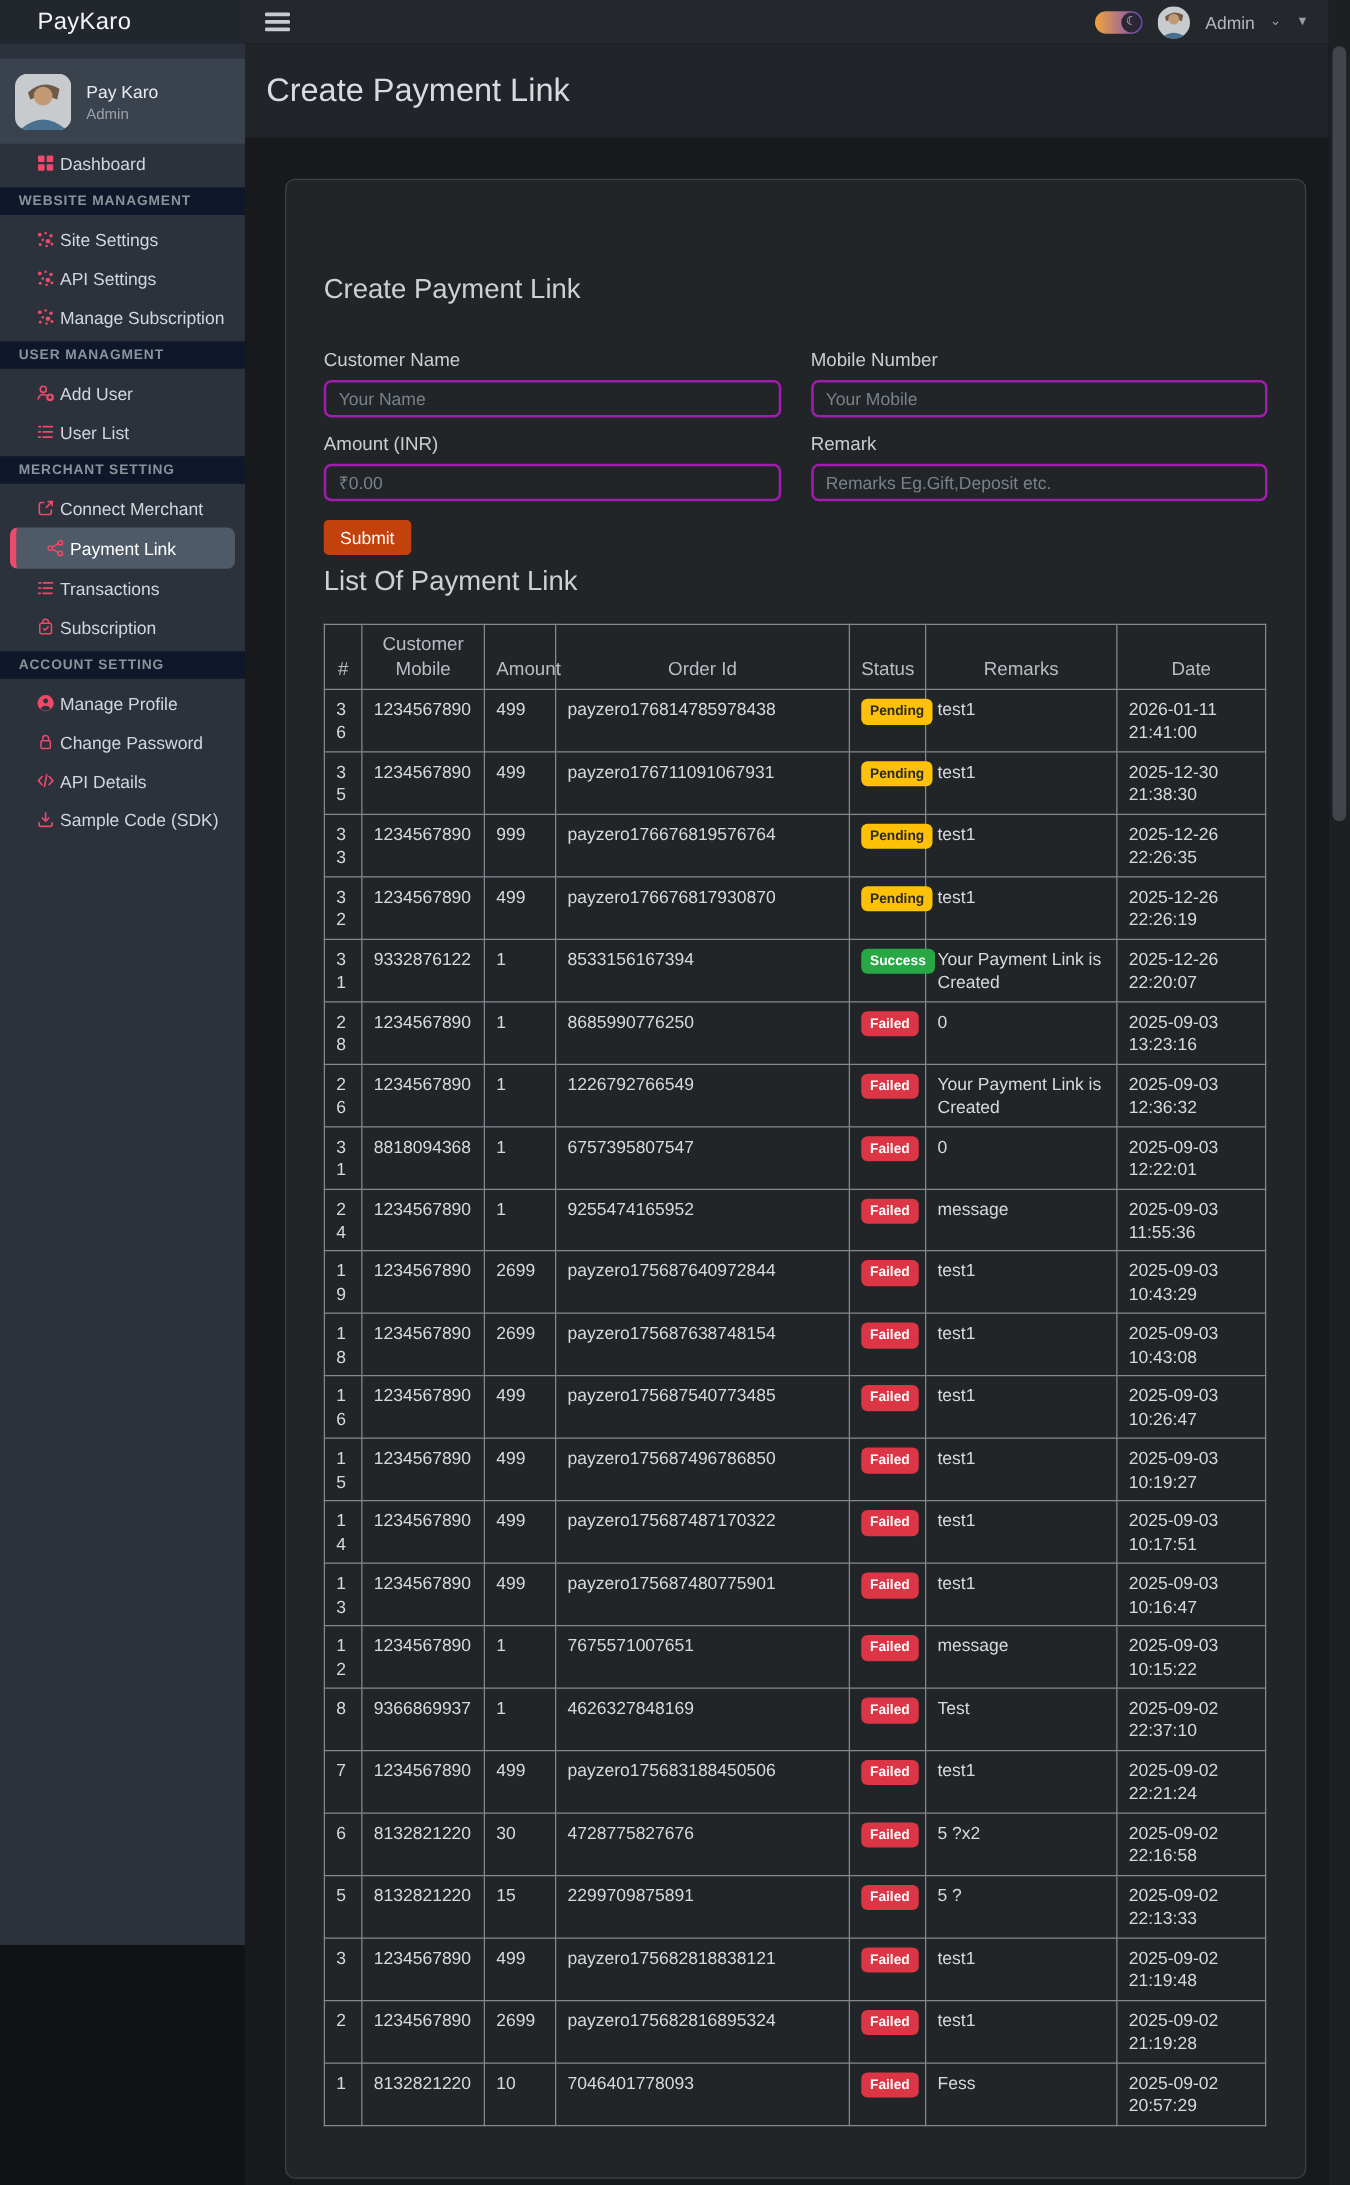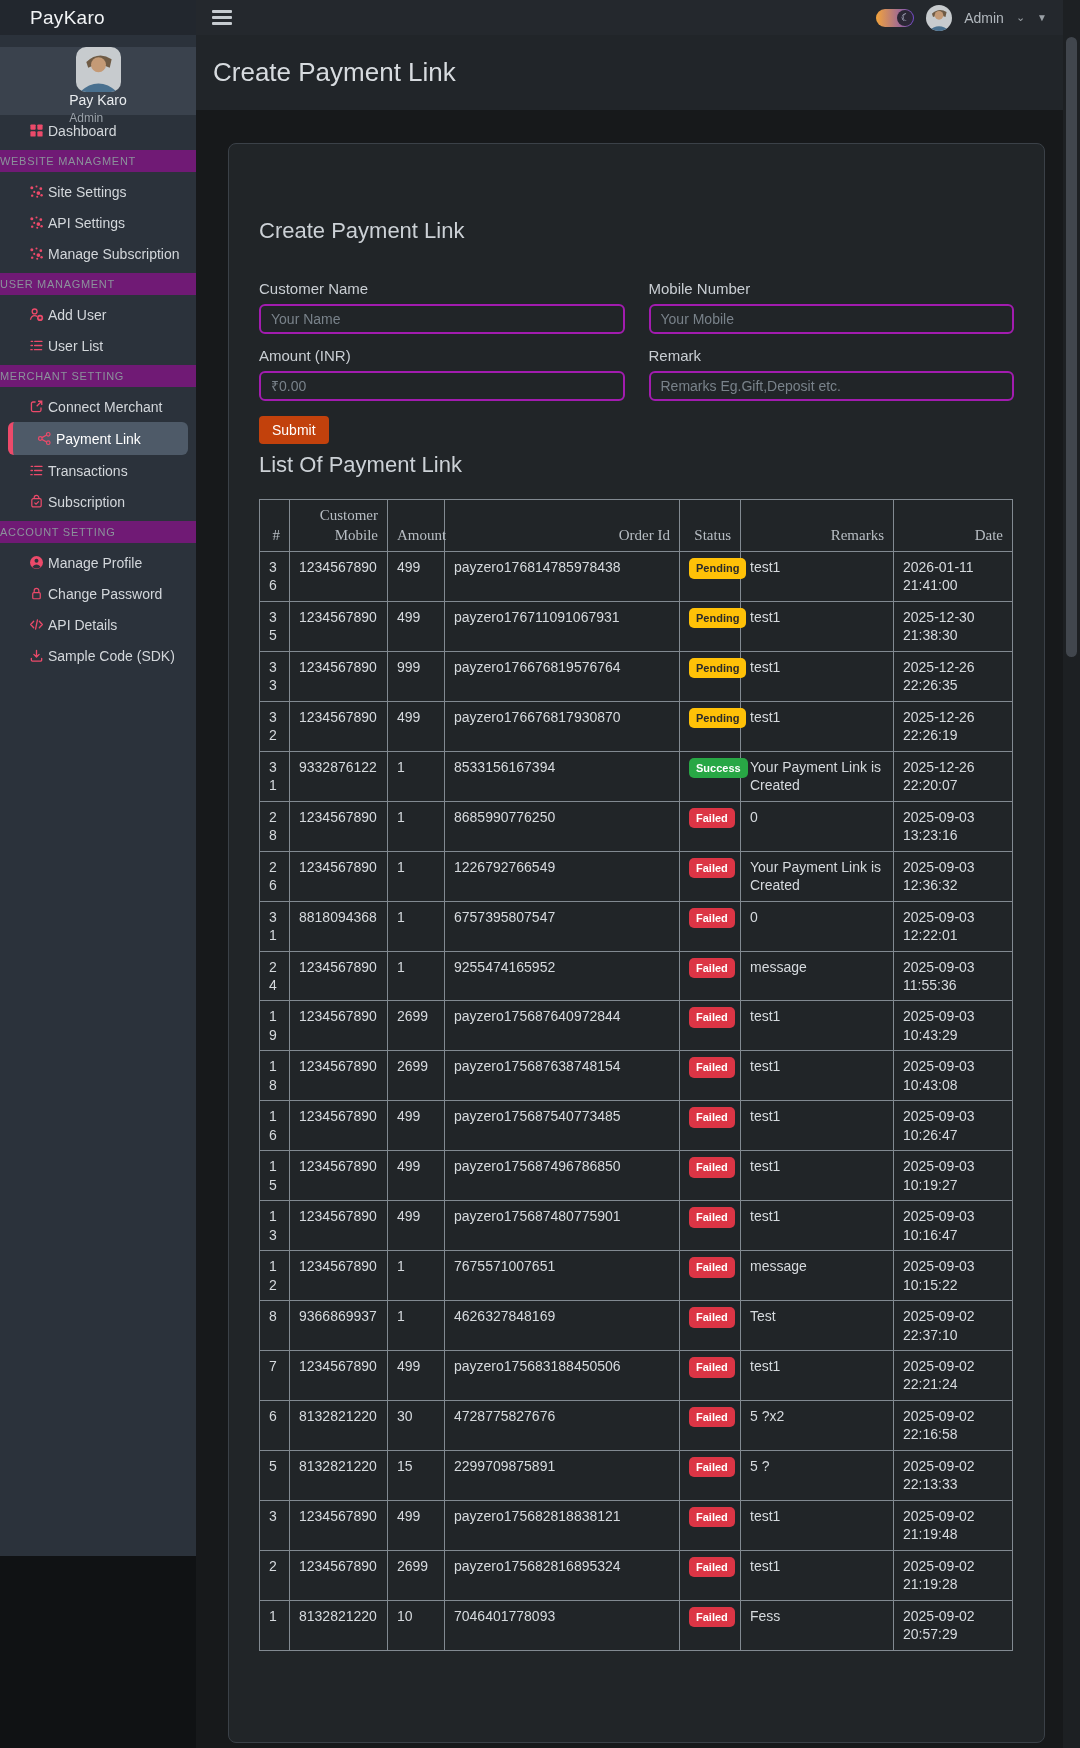--- a/index.html
+++ b/index.html
@@ -6,27 +6,27 @@
   body{
     width:1080px;height:1748px;position:relative;overflow:hidden;
     background:#101214;
     font-family:"Liberation Sans","DejaVu Sans",sans-serif;
     -webkit-font-smoothing:antialiased;
   }
   
   .sidebar{position:absolute;left:0;top:0;width:196px;height:1556px;background:#2b323b;}
   .brand-bar{height:35px;background:#22272e;display:flex;align-items:center;padding-left:30px;}
   .brand{font-size:19px;color:#f2f4f6;font-weight:500;letter-spacing:.3px;}
-  .profile{margin-top:12px;height:68px;background:#3a424d;display:flex;align-items:center;padding:0 12px;box-sizing:border-box;flex-direction:column;}
+  .profile{margin-top:12px;height:68px;background:#3a424d;display:flex;align-items:center;gap:12px;padding:0 12px;box-sizing:border-box;}
   .avatar-md{width:45px;height:45px;border-radius:10px;overflow:hidden;flex:0 0 auto;}
   .avatar-md svg,.avatar-sm svg{display:block;width:100%;height:100%;}
   .profile-name{font-size:14px;color:#e9ecef;}
   .profile-role{font-size:12px;color:#9aa1a9;margin-top:3px;}
   .nav{margin-top:0;}
-  .section-label{height:22px;margin:4px 0;background:#701a75;color:#8b929b;font-size:11px;letter-spacing:.7px;display:flex;align-items:center;padding-left:0;}
+  .section-label{height:22px;margin:4px 0;background:#0f172a;color:#8b929b;font-size:11px;letter-spacing:.7px;display:flex;align-items:center;padding-left:15px;font-weight:bold;}
   .nav-item{height:31px;display:flex;align-items:center;gap:4px;padding-left:28px;color:#d3d7db;font-size:14px;cursor:pointer;}
   .nav-icon{width:16px;height:16px;color:#ec4a6a;display:flex;align-items:center;justify-content:center;flex:0 0 auto;}
   .nav-item.active{background:#4e5a68;border-left:5px solid #ec4a6a;border-radius:6px;margin:0 8px;padding-left:23px;color:#fff;height:33px;}
   
   .topbar{position:absolute;left:196px;top:0;width:867px;height:35px;background:#24282d;display:flex;align-items:center;padding:0 16px;box-sizing:border-box;}
   .hamburger{width:20px;display:flex;flex-direction:column;gap:3.5px;cursor:pointer;}
   .hamburger span{display:block;height:2.5px;background:#c6cbd0;border-radius:1px;}
   .topbar-right{margin-left:auto;display:flex;align-items:center;gap:12px;}
   .theme-toggle{width:38px;height:18px;border-radius:9px;background:linear-gradient(90deg,#f2a33c,#6f48c9);position:relative;cursor:pointer;}
   .toggle-knob{position:absolute;right:1px;top:1px;width:16px;height:16px;border-radius:50%;background:#2b2735;color:#d9def5;font-size:10px;line-height:16px;text-align:center;}
@@ -42,21 +42,21 @@
   .card-title{font-size:22px;color:#ccd1d6;font-weight:400;margin:0 0 36px;}
   .form-grid{display:grid;grid-template-columns:1fr 1fr;column-gap:24px;row-gap:13px;}
   .field label{display:block;font-size:15px;color:#c9ced3;margin-bottom:7px;}
   .field input{width:100%;box-sizing:border-box;height:30px;background:transparent;border:2px solid #a21caf;border-radius:6px;color:#d5d9dd;font-size:14px;padding:0 10px;outline:none;}
   .field input::placeholder{color:#79828a;}
   .submit-btn{margin-top:15px;background:#c2410c;color:#fff;border:none;border-radius:4px;font-size:14px;padding:6px 13px;cursor:pointer;}
   .list-title{font-size:22px;color:#ccd1d6;font-weight:400;margin:8px 0 21px;}
   
   table{border-collapse:collapse;width:753px;table-layout:fixed;}
   th,td{border:1px solid #828a91;}
-  th{font-size:15px;color:#b7bdc3;font-weight:400;text-align:right;vertical-align:bottom;padding:6px 9px;line-height:1.3;font-family:Liberation Serif, serif;}
+  th{font-size:15px;color:#b7bdc3;font-weight:400;text-align:center;vertical-align:bottom;padding:6px 9px;line-height:1.3;}
   td{font-size:14px;color:#d6dade;vertical-align:top;padding:6px 9px;line-height:1.32;word-wrap:break-word;}
   .badge{display:inline-block;font-size:11px;font-weight:700;padding:3px 7px;border-radius:5px;}
   .badge-pending{background:#ffc107;color:#2a2a2a;}
   .badge-success{background:#28a745;color:#fff;}
   .badge-failed{background:#dc3545;color:#fff;}
   
   .scrollbar{position:absolute;right:0;top:0;width:17px;height:1748px;background:#1d2023;}
   .scroll-thumb{margin:37px 3px 0;width:11px;height:620px;background:#41464d;border-radius:6px;}
 </style>
 </head>
@@ -433,20 +433,29 @@
           <tr>
             <td>15</td>
             <td>1234567890</td>
             <td>499</td>
             <td>payzero175687496786850</td>
             <td><span class="badge badge-failed">Failed</span></td>
             <td>test1</td>
             <td>2025-09-03 10:19:27</td>
           </tr>
           <tr>
+            <td>14</td>
+            <td>1234567890</td>
+            <td>499</td>
+            <td>payzero175687487170322</td>
+            <td><span class="badge badge-failed">Failed</span></td>
+            <td>test1</td>
+            <td>2025-09-03 10:17:51</td>
+          </tr>
+          <tr>
             <td>13</td>
             <td>1234567890</td>
             <td>499</td>
             <td>payzero175687480775901</td>
             <td><span class="badge badge-failed">Failed</span></td>
             <td>test1</td>
             <td>2025-09-03 10:16:47</td>
           </tr>
           <tr>
             <td>12</td>

